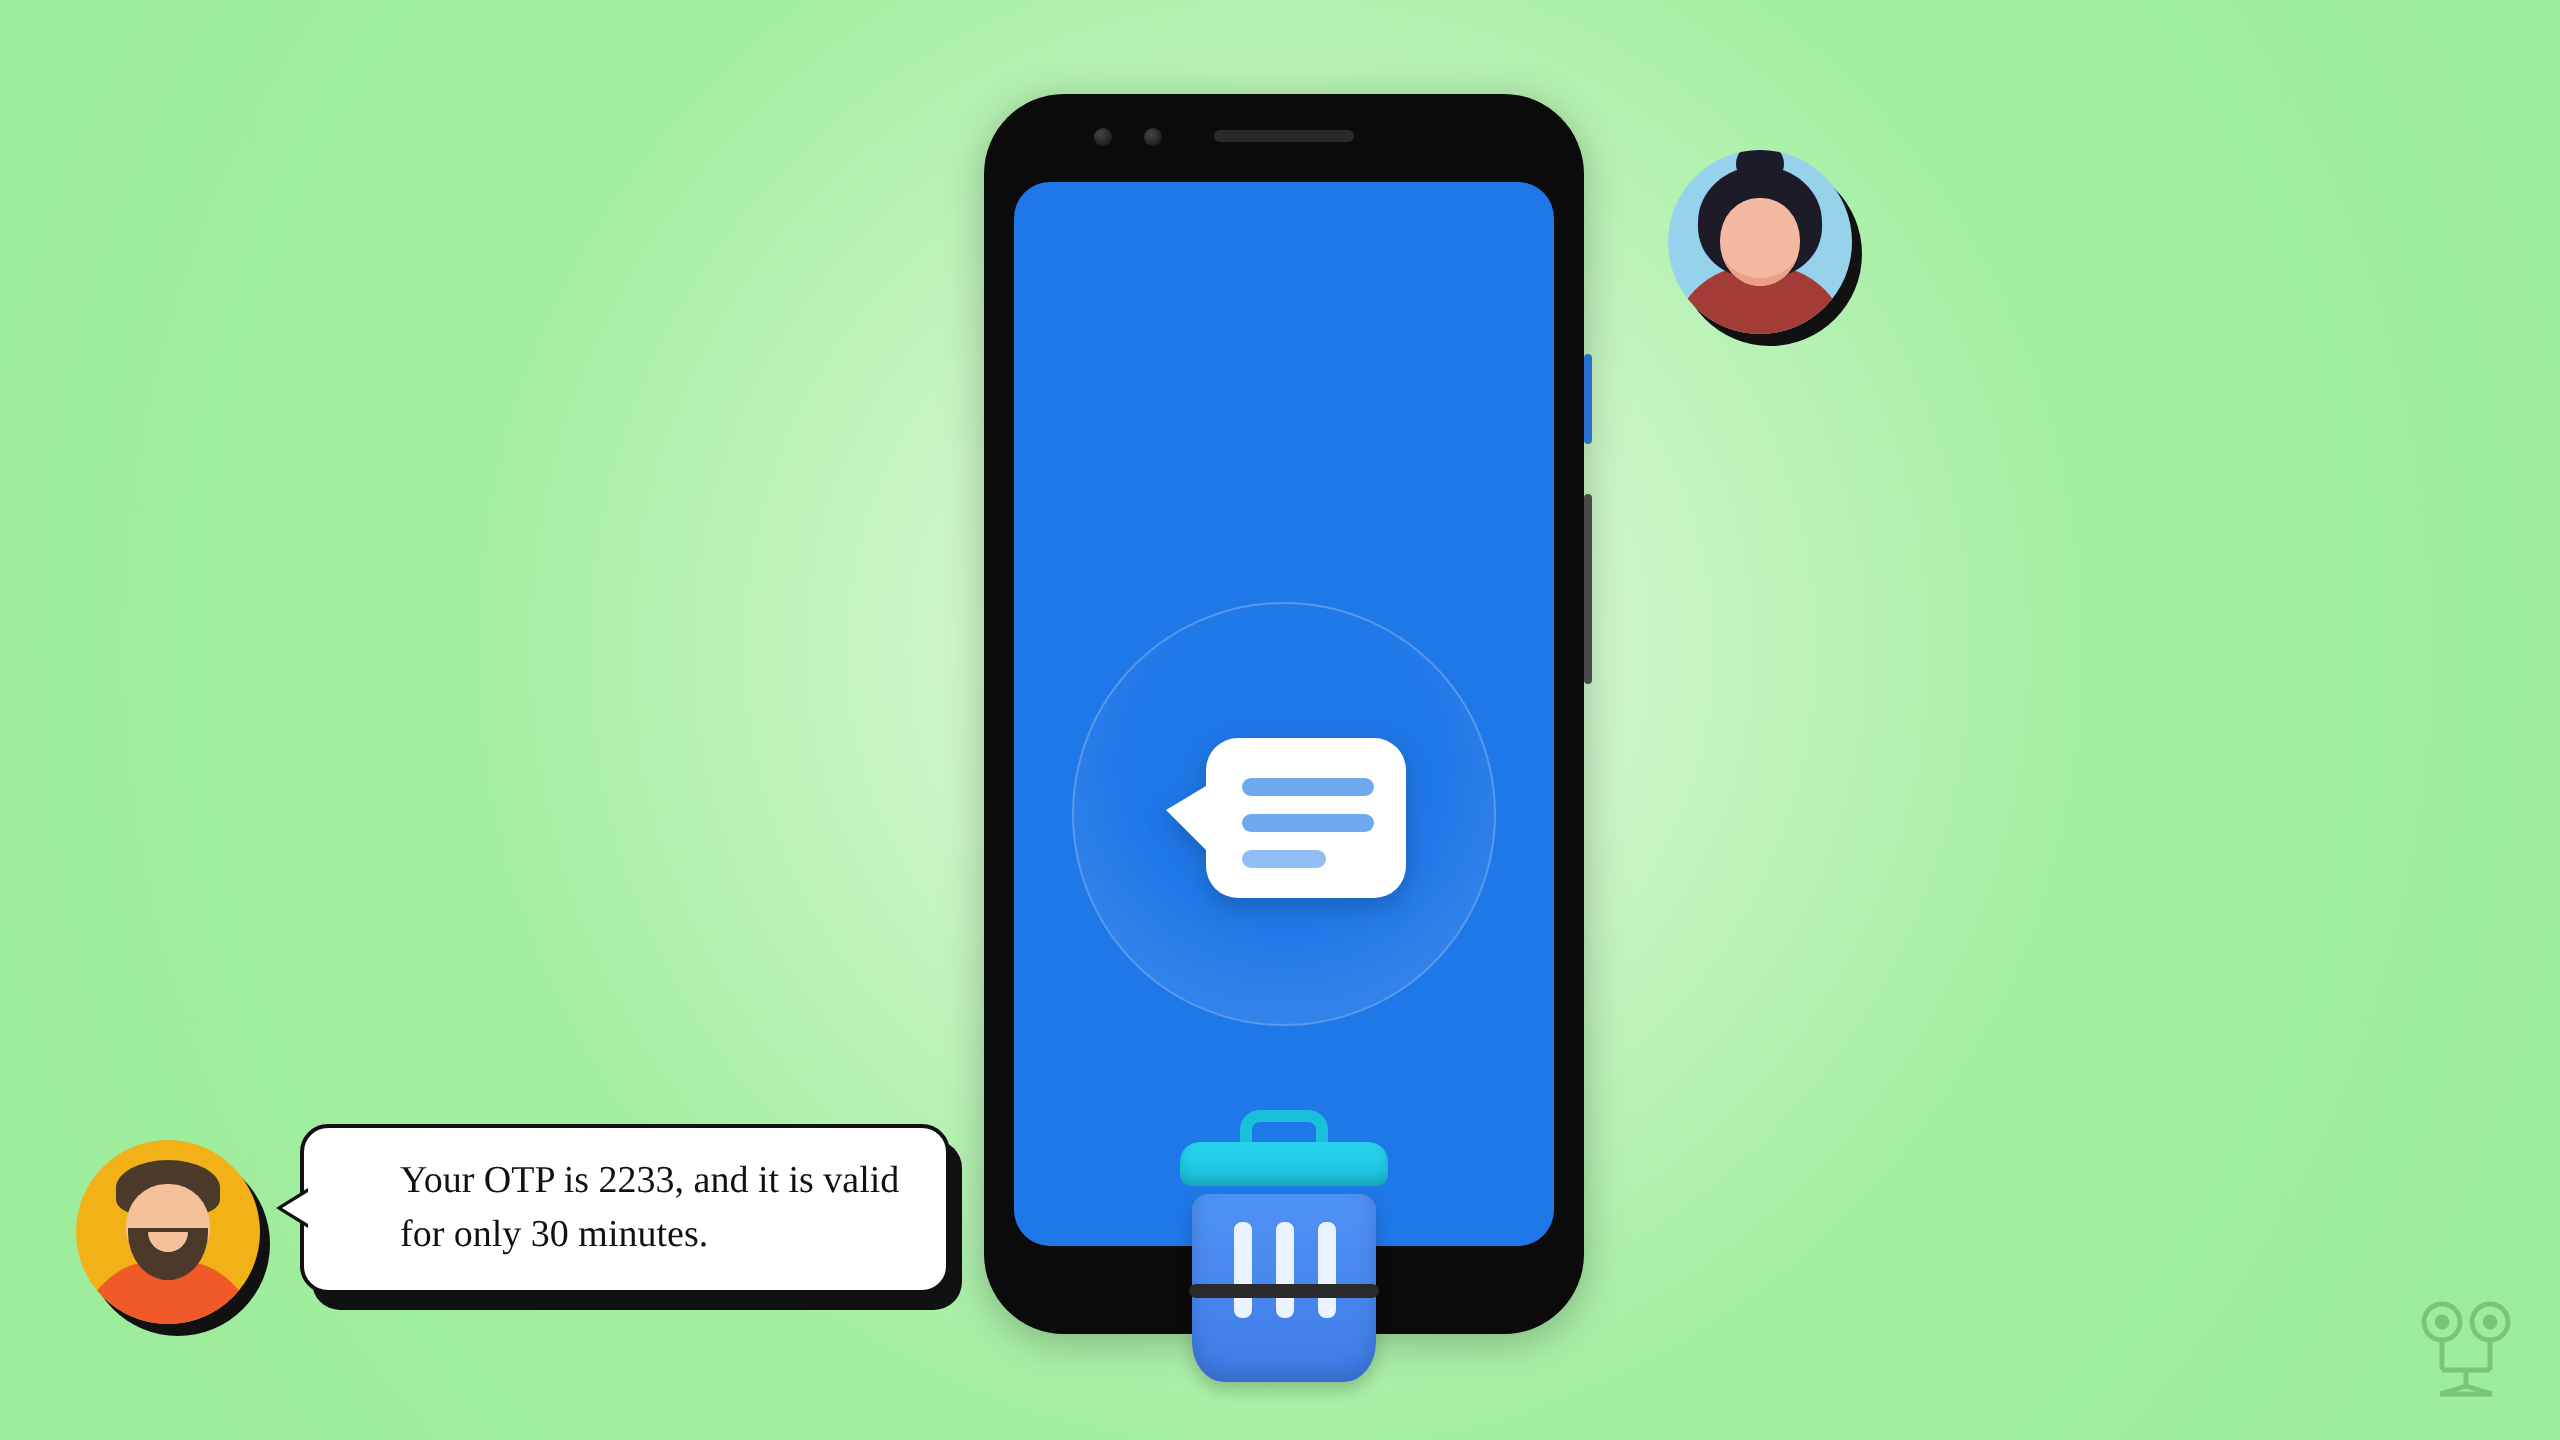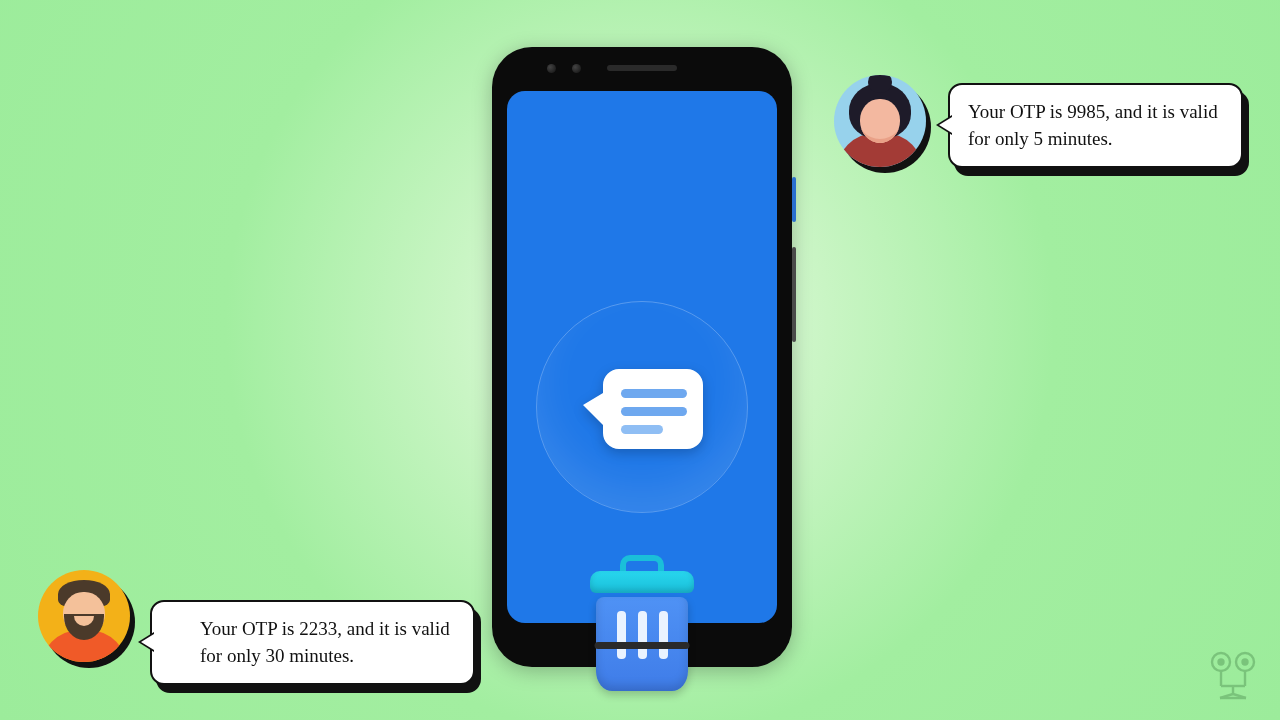--- a/index.html
+++ b/index.html
@@ -186,21 +186,21 @@
     border-right: 13px solid #fff;
   }
 
   .bubble-top {
     left: 948px;
     top: 83px;
     width: 255px;
   }
   .bubble-bottom {
     left: 150px;
-    top: 600px;
+    top: 562px;
     width: 255px;
     padding-left: 48px;
   }
 
   
   .avatar-ring {
     position: absolute;
     width: 92px;
     height: 92px;
     border-radius: 50%;
@@ -375,24 +375,20 @@
     </div>
     <div class="phone-home"></div>
   </div>
 
   <div class="avatar-ring av-top">
     <div class="woman-shirt"></div>
     <div class="woman-neck"></div>
     <div class="woman-hair"></div>
     <div class="woman-bun"></div>
     <div class="woman-face"></div>
-  </div>
-  <div class="bubble bubble-top">
-    <span class="tail-left"></span>
-    <span>Your OTP is 9985, and it is valid for only 5 minutes.</span>
   </div>
 
   <div class="avatar-ring av-bottom">
     <div class="man-shirt"></div>
     <div class="man-neck"></div>
     <div class="man-hair"></div>
     <div class="man-face"></div>
     <div class="man-beard"></div>
   </div>
   <div class="bubble bubble-bottom">

